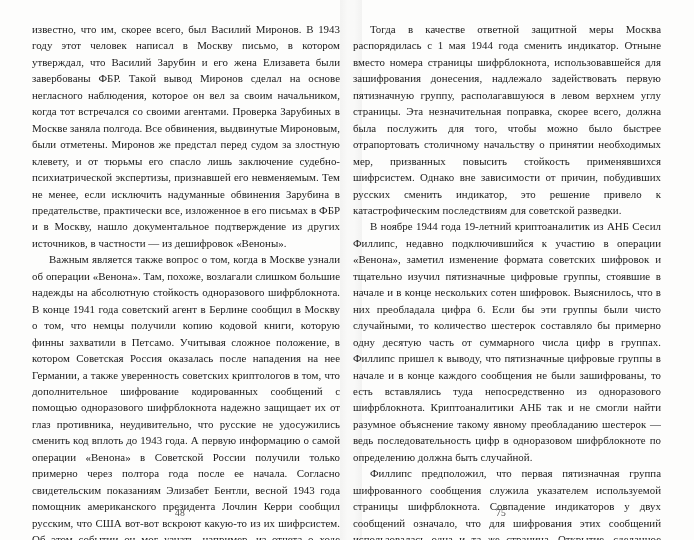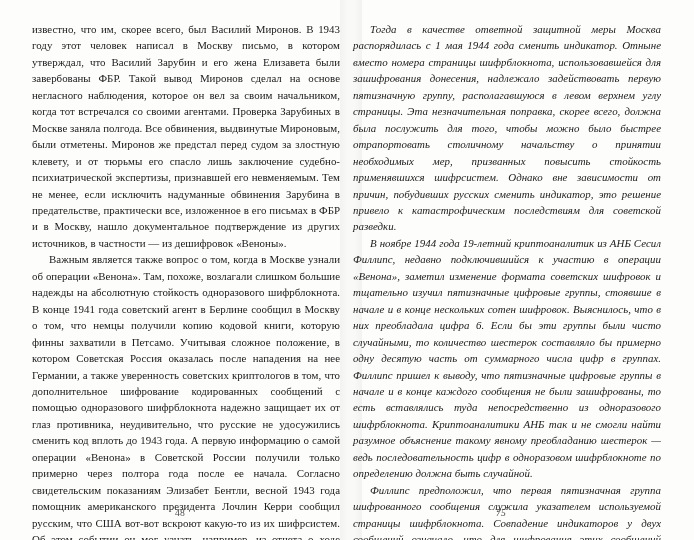--- a/index.html
+++ b/index.html
@@ -44,21 +44,21 @@
   }
 
   .page {
     position: relative;
     width: 308px;
     height: 540px;
     box-sizing: border-box;
     padding-top: 21px;
   }
   .page-left  { margin-left: 32px; }
-  .page-right { margin-right: 33px; font-style: italic; }
+  .page-right { margin-right: 33px; }
 
   .body-text {
     font-size: 10.9px;
     line-height: 16.45px;
     text-align: justify;
     text-justify: inter-word;
     hyphens: manual;
     letter-spacing: 0.02px;
     color: #202020;
   }

